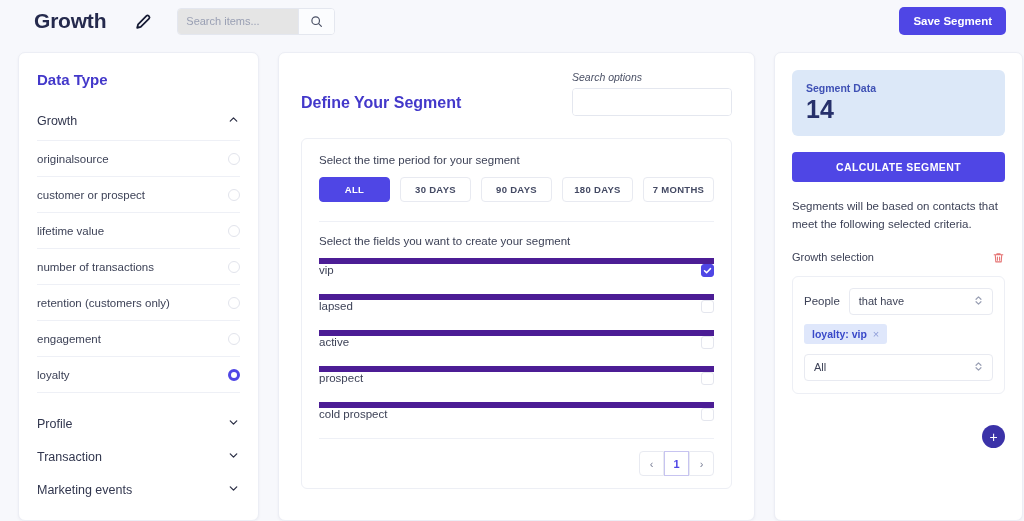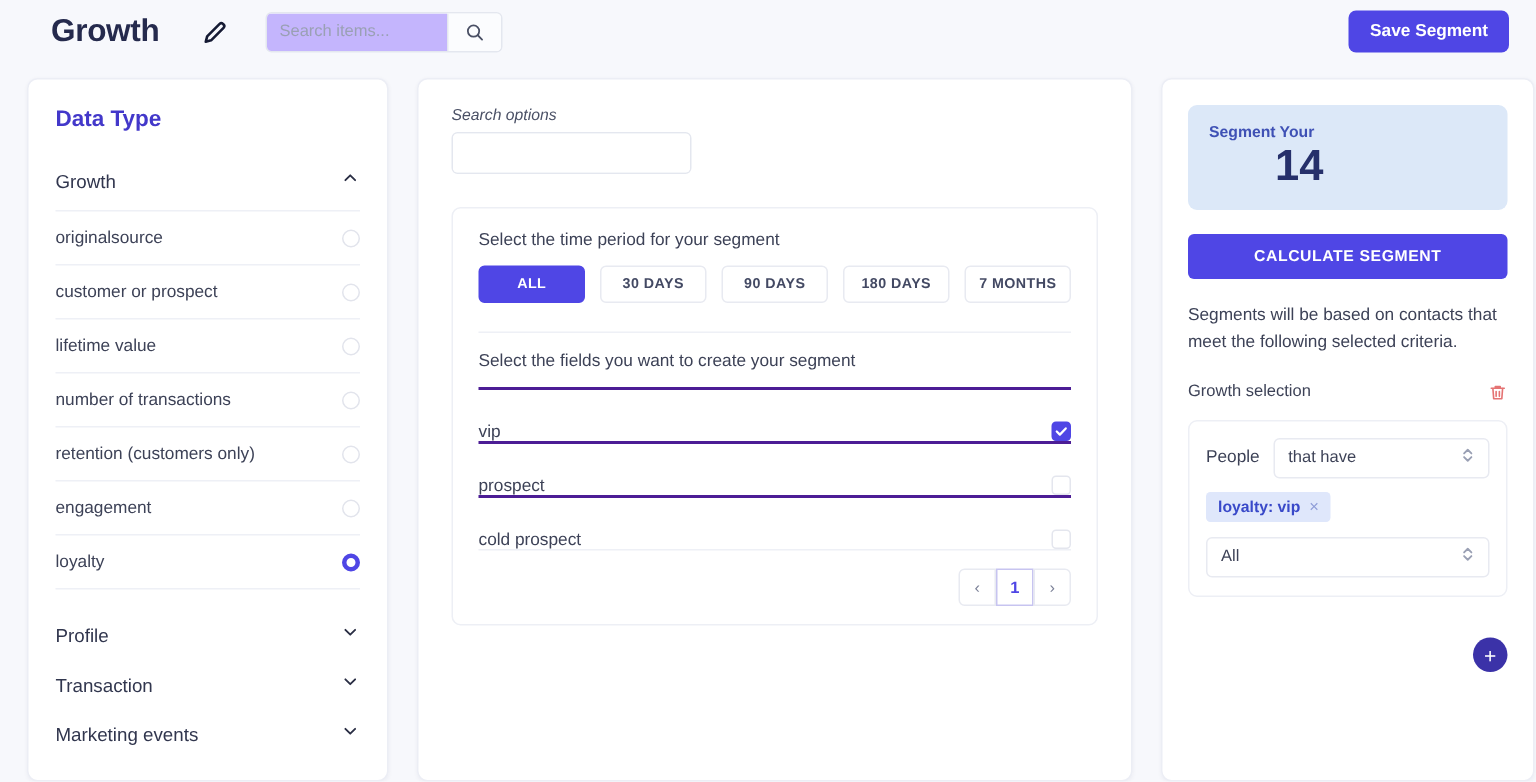--- a/index.html
+++ b/index.html
@@ -43,21 +43,21 @@
     overflow: hidden;
   }
   .header-search input {
     width: 120px;
     border: none;
     outline: none;
     padding: 0 8px;
     font-size: 11px;
     font-family: "Liberation Sans", sans-serif;
     color: #4a5065;
-    background: #c4b5fd;
+    background: #e5e5e5;
   }
   .header-search input::placeholder { color: #9aa0b4; }
   .search-btn {
     width: 36px;
     display: flex;
     align-items: center;
     justify-content: center;
     border-left: 1px solid #e4e7ef;
     background: #fbfcfe;
     cursor: pointer;
@@ -217,24 +217,24 @@
     cursor: pointer;
     font-family: "Liberation Sans", sans-serif;
   }
   .pill.active {
     background: #4f46e5;
     border-color: #4f46e5;
     color: #fff;
   }
   .field-row {
     display: flex;
-    align-items: flex-end;
+    align-items: flex-start;
     justify-content: space-between;
     height: 36px;
-    border-top: 2px solid #4c1d95;
+    border-top: 6px solid #4c1d95;
     cursor: pointer;
     gap: 13px;
   }
   .field-row .label { font-size: 11.5px; color: #3d4257; }
   .checkbox {
     width: 13px; height: 13px;
     border-radius: 3px;
     border: 1.4px solid #e4e6ee;
     background: #fff;
     flex-shrink: 0;
@@ -287,25 +287,24 @@
     padding: 12px 14px 14px 14px;
     margin-bottom: 16px;
   }
   .segment-size-label {
     font-size: 10.5px;
     font-weight: bold;
     color: #3f51b5;
     margin-bottom: 2px;
   }
   .segment-size-value {
-    font-size: 29px;
+    font-size: 25px;
     font-weight: bold;
     color: #26306b;
     line-height: 1.05;
-    margin-left: 44px;
   }
   .calculate-btn {
     width: 100%;
     background: #4f46e5;
     color: #fff;
     border: none;
     border-radius: 4px;
     padding: 9px 0;
     font-size: 10.5px;
     font-weight: bold;
@@ -480,20 +479,21 @@
       <span>
         <svg width="13" height="13" viewBox="0 0 24 24" fill="none" stroke="#2b2f45" stroke-width="2.3" stroke-linecap="round" stroke-linejoin="round">
             <path d="M6 9l6 6 6-6"></path>
           </svg>
       </span>
     </div>
   </div>
 
   <div class="card center">
     <div class="center-top">
+      <div class="center-title">Define Your Segment</div>
       <div>
         <div class="search-options-label">Search options</div>
         <div class="options-search">
           <input type="text" placeholder="" style="">
           <div class="search-btn">
             
           </div>
         </div>
       </div>
     </div>
@@ -514,40 +514,48 @@
       <div>
         <div class="field-row">
           <span class="label">vip</span>
           <span class="checkbox on">
             <svg width="9" height="9" viewBox="0 0 24 24" fill="none" stroke="#ffffff" stroke-width="4" stroke-linecap="round" stroke-linejoin="round">
                 <path d="M4 12.5l5.5 5.5L20 7"></path>
               </svg>
           </span>
         </div>
         <div class="field-row">
+          <span class="label">lapsed</span>
+          <span class="checkbox"></span>
+        </div>
+        <div class="field-row">
+          <span class="label">active</span>
+          <span class="checkbox"></span>
+        </div>
+        <div class="field-row">
           <span class="label">prospect</span>
           <span class="checkbox"></span>
         </div>
         <div class="field-row">
           <span class="label">cold prospect</span>
           <span class="checkbox"></span>
         </div>
       </div>
 
       <div class="pagination">
         <div class="page-btn">‹</div>
         <div class="page-btn current">1</div>
         <div class="page-btn">›</div>
       </div>
     </div>
   </div>
 
   <div class="card right">
     <div class="segment-size-card">
-      <div class="segment-size-label">Segment Your</div>
+      <div class="segment-size-label">Segment Data</div>
       <div class="segment-size-value">14</div>
     </div>
 
     <button class="calculate-btn">CALCULATE SEGMENT</button>
 
     <div class="criteria-text">Segments will be based on contacts that meet the following selected criteria.</div>
 
     <div class="selection-head">
       <span class="selection-title">Growth selection</span>
       <span class="trash-icon">

